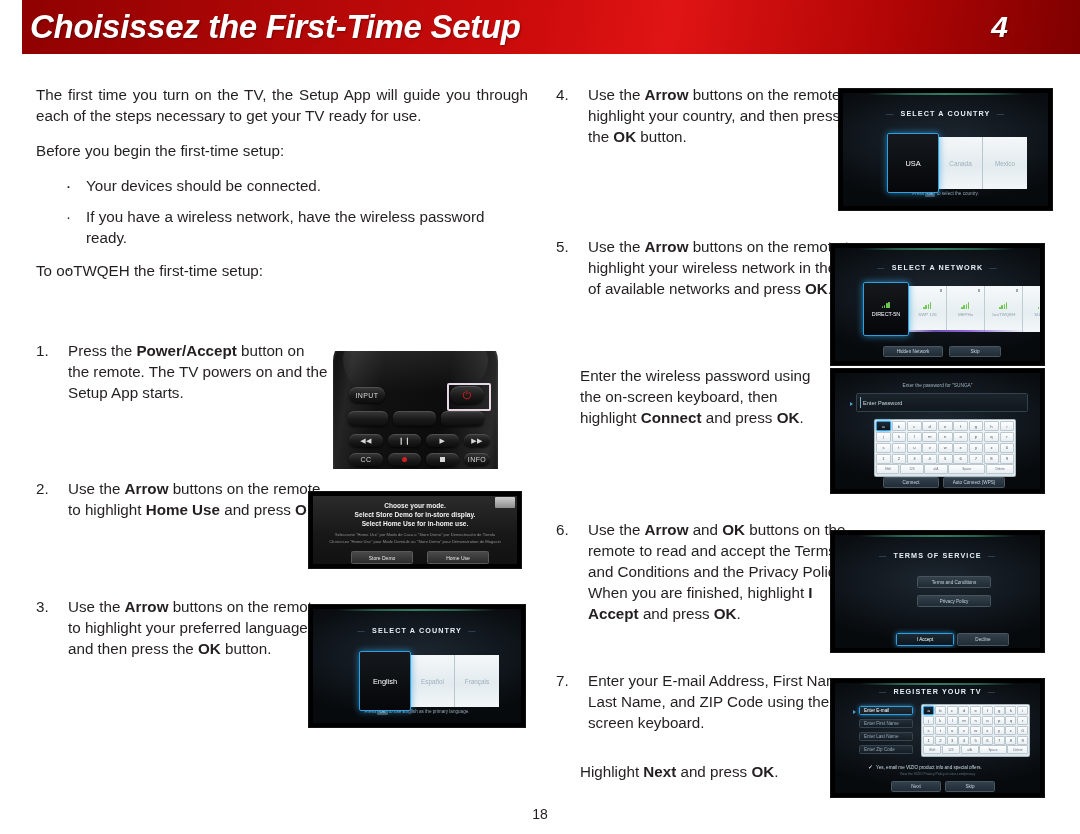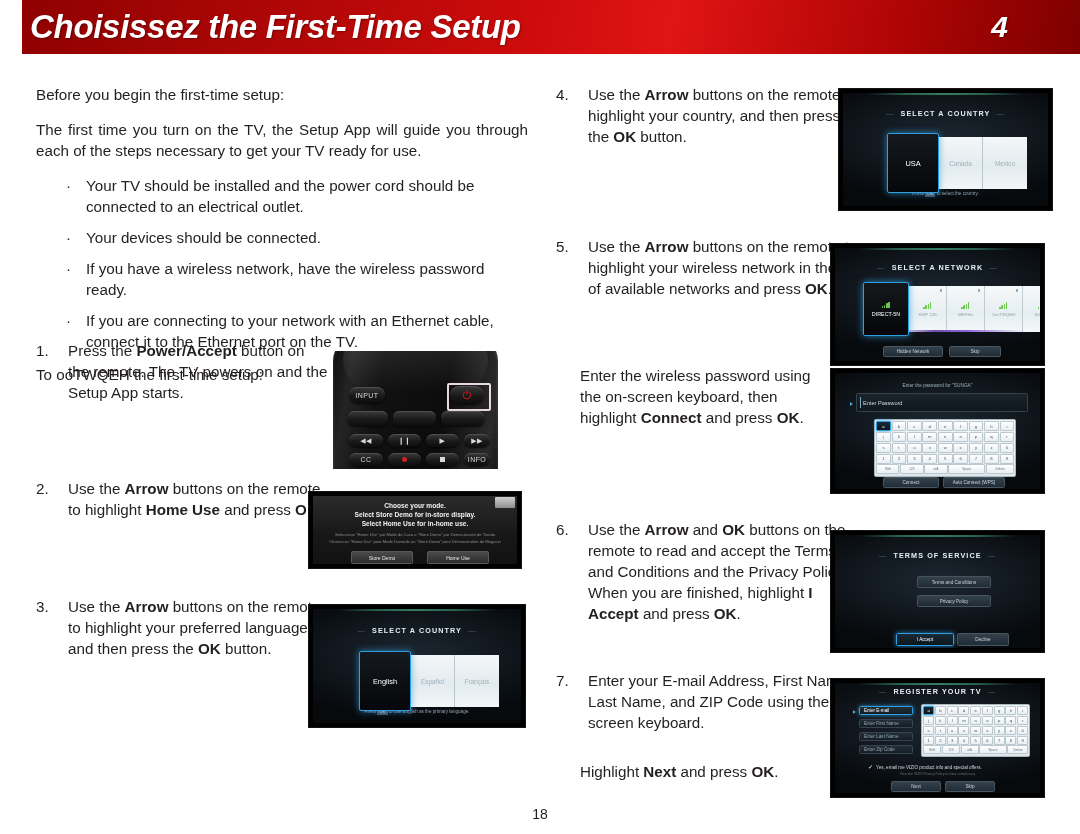--- a/index.html
+++ b/index.html
@@ -395,27 +395,27 @@
 </head>
 <body>
 
 <div class="banner">
   <div class="banner-notch"></div>
   <div class="banner-title">Choisissez the First-Time Setup</div>
   <div class="banner-chapter">4</div>
 </div>
 
 <div class="col-left">
+  <p class="para">The first time you turn on the TV, the Setup App will guide you through each of the steps necessary to get your TV ready for use.</p>
   <p class="para nojust">Before you begin the first-time setup:</p>
-  <p class="para">The first time you turn on the TV, the Setup App will guide you through each of the steps necessary to get your TV ready for use.</p>
   <ul class="bullets">
-    <li><span class="dot">·</span><span>Your TV should be installed and the power cord should be connected to an electrical outlet.</span></li>
+    <li><span class="dot">·</span></li>
     <li><span class="dot">·</span><span>Your devices should be connected.</span></li>
     <li><span class="dot">·</span><span>If you have a wireless network, have the wireless password ready.</span></li>
-    <li><span class="dot">·</span><span>If you are connecting to your network with an Ethernet cable, connect it to the Ethernet port on the TV.</span></li>
+    <li><span class="dot">·</span></li>
   </ul>
   <p class="para nojust">To ooTWQEH the first-time setup:</p>
 </div>
 
 <div class="step l-step1">
   <span class="num">1.</span>
   <span><span>Press the </span><span class="b">Power/Accept</span><span> button on the remote. The TV powers on and the Setup App starts.</span></span>
 </div>
 <div class="step l-step2">
   <span class="num">2.</span>

